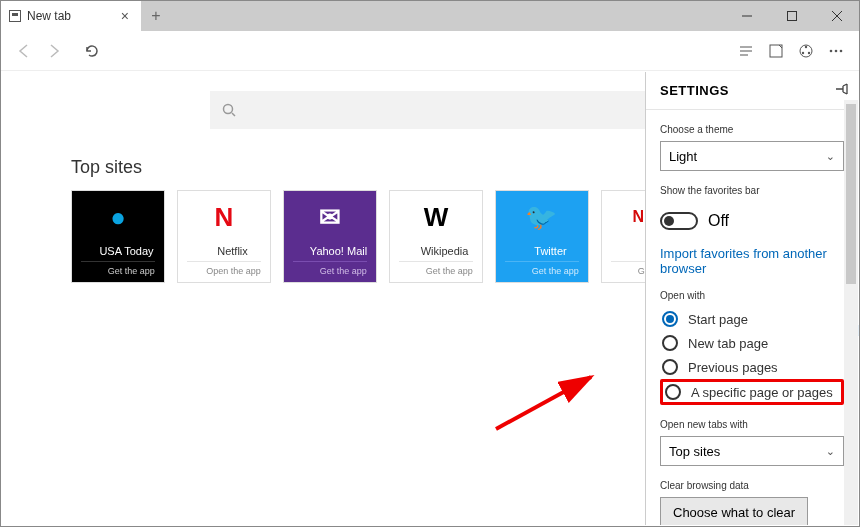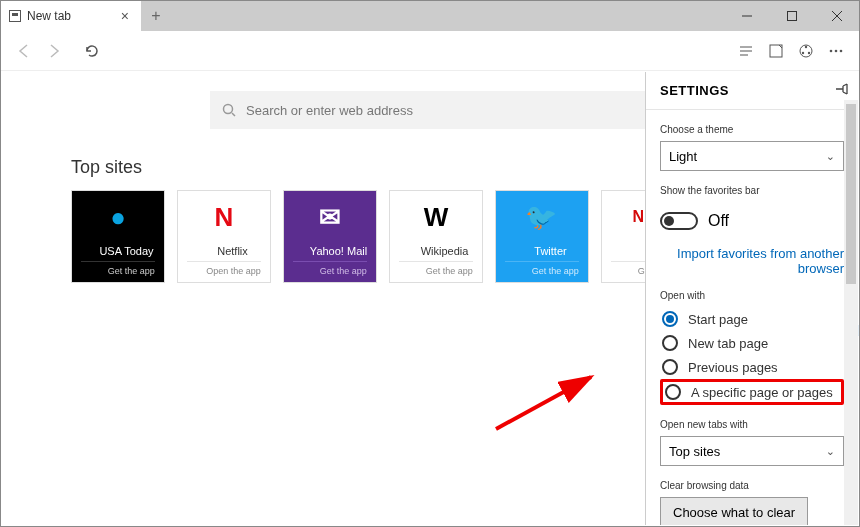--- a/index.html
+++ b/index.html
@@ -38,21 +38,21 @@
   .newsfeed{color:#0067b8;font-size:14px;text-align:right;margin-top:40px;}
   .settings-panel{position:absolute;right:1px;top:71px;width:213px;bottom:1px;background:#fff;border-left:1px solid #ccc;display:flex;flex-direction:column;}
   .settings-scroll{overflow-y:auto;flex:1;padding:0 14px 10px 14px;}
   .settings-header{display:flex;align-items:center;justify-content:space-between;padding:10px 10px 10px 14px;font-size:13px;font-weight:600;letter-spacing:0.5px;border-bottom:1px solid #e5e5e5;}
   .pin{font-size:14px;color:#444;}
   .s-label{font-size:10px;color:#333;margin-top:14px;margin-bottom:6px;}
   .s-select{width:100%;height:30px;border:1px solid #999;background:#fff;font-size:13px;padding:0 8px;display:flex;align-items:center;justify-content:space-between;}
   .toggle{display:flex;align-items:center;gap:10px;margin-top:16px;}
   .toggle-track{width:38px;height:18px;border:2px solid #333;border-radius:10px;position:relative;}
   .toggle-knob{width:10px;height:10px;border-radius:50%;background:#333;position:absolute;left:2px;top:2px;}
-  .link{color:#0067b8;font-size:13px;margin-top:16px;display:block;text-align:right;}
+  .link{color:#0067b8;font-size:13px;margin-top:16px;display:block;}
   .radio-group{text-align:center;}
   .radio-item{display:flex;align-items:center;gap:10px;font-size:13px;color:#333;padding:4px 2px;}
   .radio{width:16px;height:16px;border:2px solid #333;border-radius:50%;flex-shrink:0;position:relative;}
   .radio.checked{border-color:#0067b8;}
   .radio.checked::after{content:"";position:absolute;left:2px;top:2px;width:8px;height:8px;border-radius:50%;background:#0067b8;}
   .highlight-box{border:3px solid #e00;border-radius:2px;padding:2px 2px;}
   .s-button{border:1px solid #999;background:#e8e8e8;height:30px;font-size:13px;padding:0 12px;display:inline-flex;align-items:center;}
   .scrollbar{position:absolute;right:0;top:28px;bottom:0;width:14px;background:#f0f0f0;}
   .scrollbar-thumb{position:absolute;left:2px;right:2px;top:4px;height:180px;background:#c8c8c8;}
   .arrow-annotation{position:absolute;pointer-events:none;}
@@ -137,21 +137,20 @@
     </div>
   </div>
 </div>
 
 <div class="content">
   <div class="searchbox">
     <svg width="14" height="14">
         <circle cx="6" cy="6" r="4.5" fill="none" stroke="#999" stroke-width="1.5"></circle>
         <line x1="10" y1="10" x2="13" y2="13" stroke="#999" stroke-width="1.5"></line>
       </svg>
-    <span>Search or enter web address</span>
   </div>
   <div class="topsites-label">Top sites</div>
   <div class="tiles" id="tiles">
       <div class="tile dark">
         <div class="t-top" style="color:#0aa3e0;font-size:26px">●</div>
   <div class="t-name">USA Today</div>
   <div class="t-sub">Get the app</div>
       </div>
       <div class="tile ">
         <div class="t-top" style="color:#e50914;font-size:26px">N</div>

